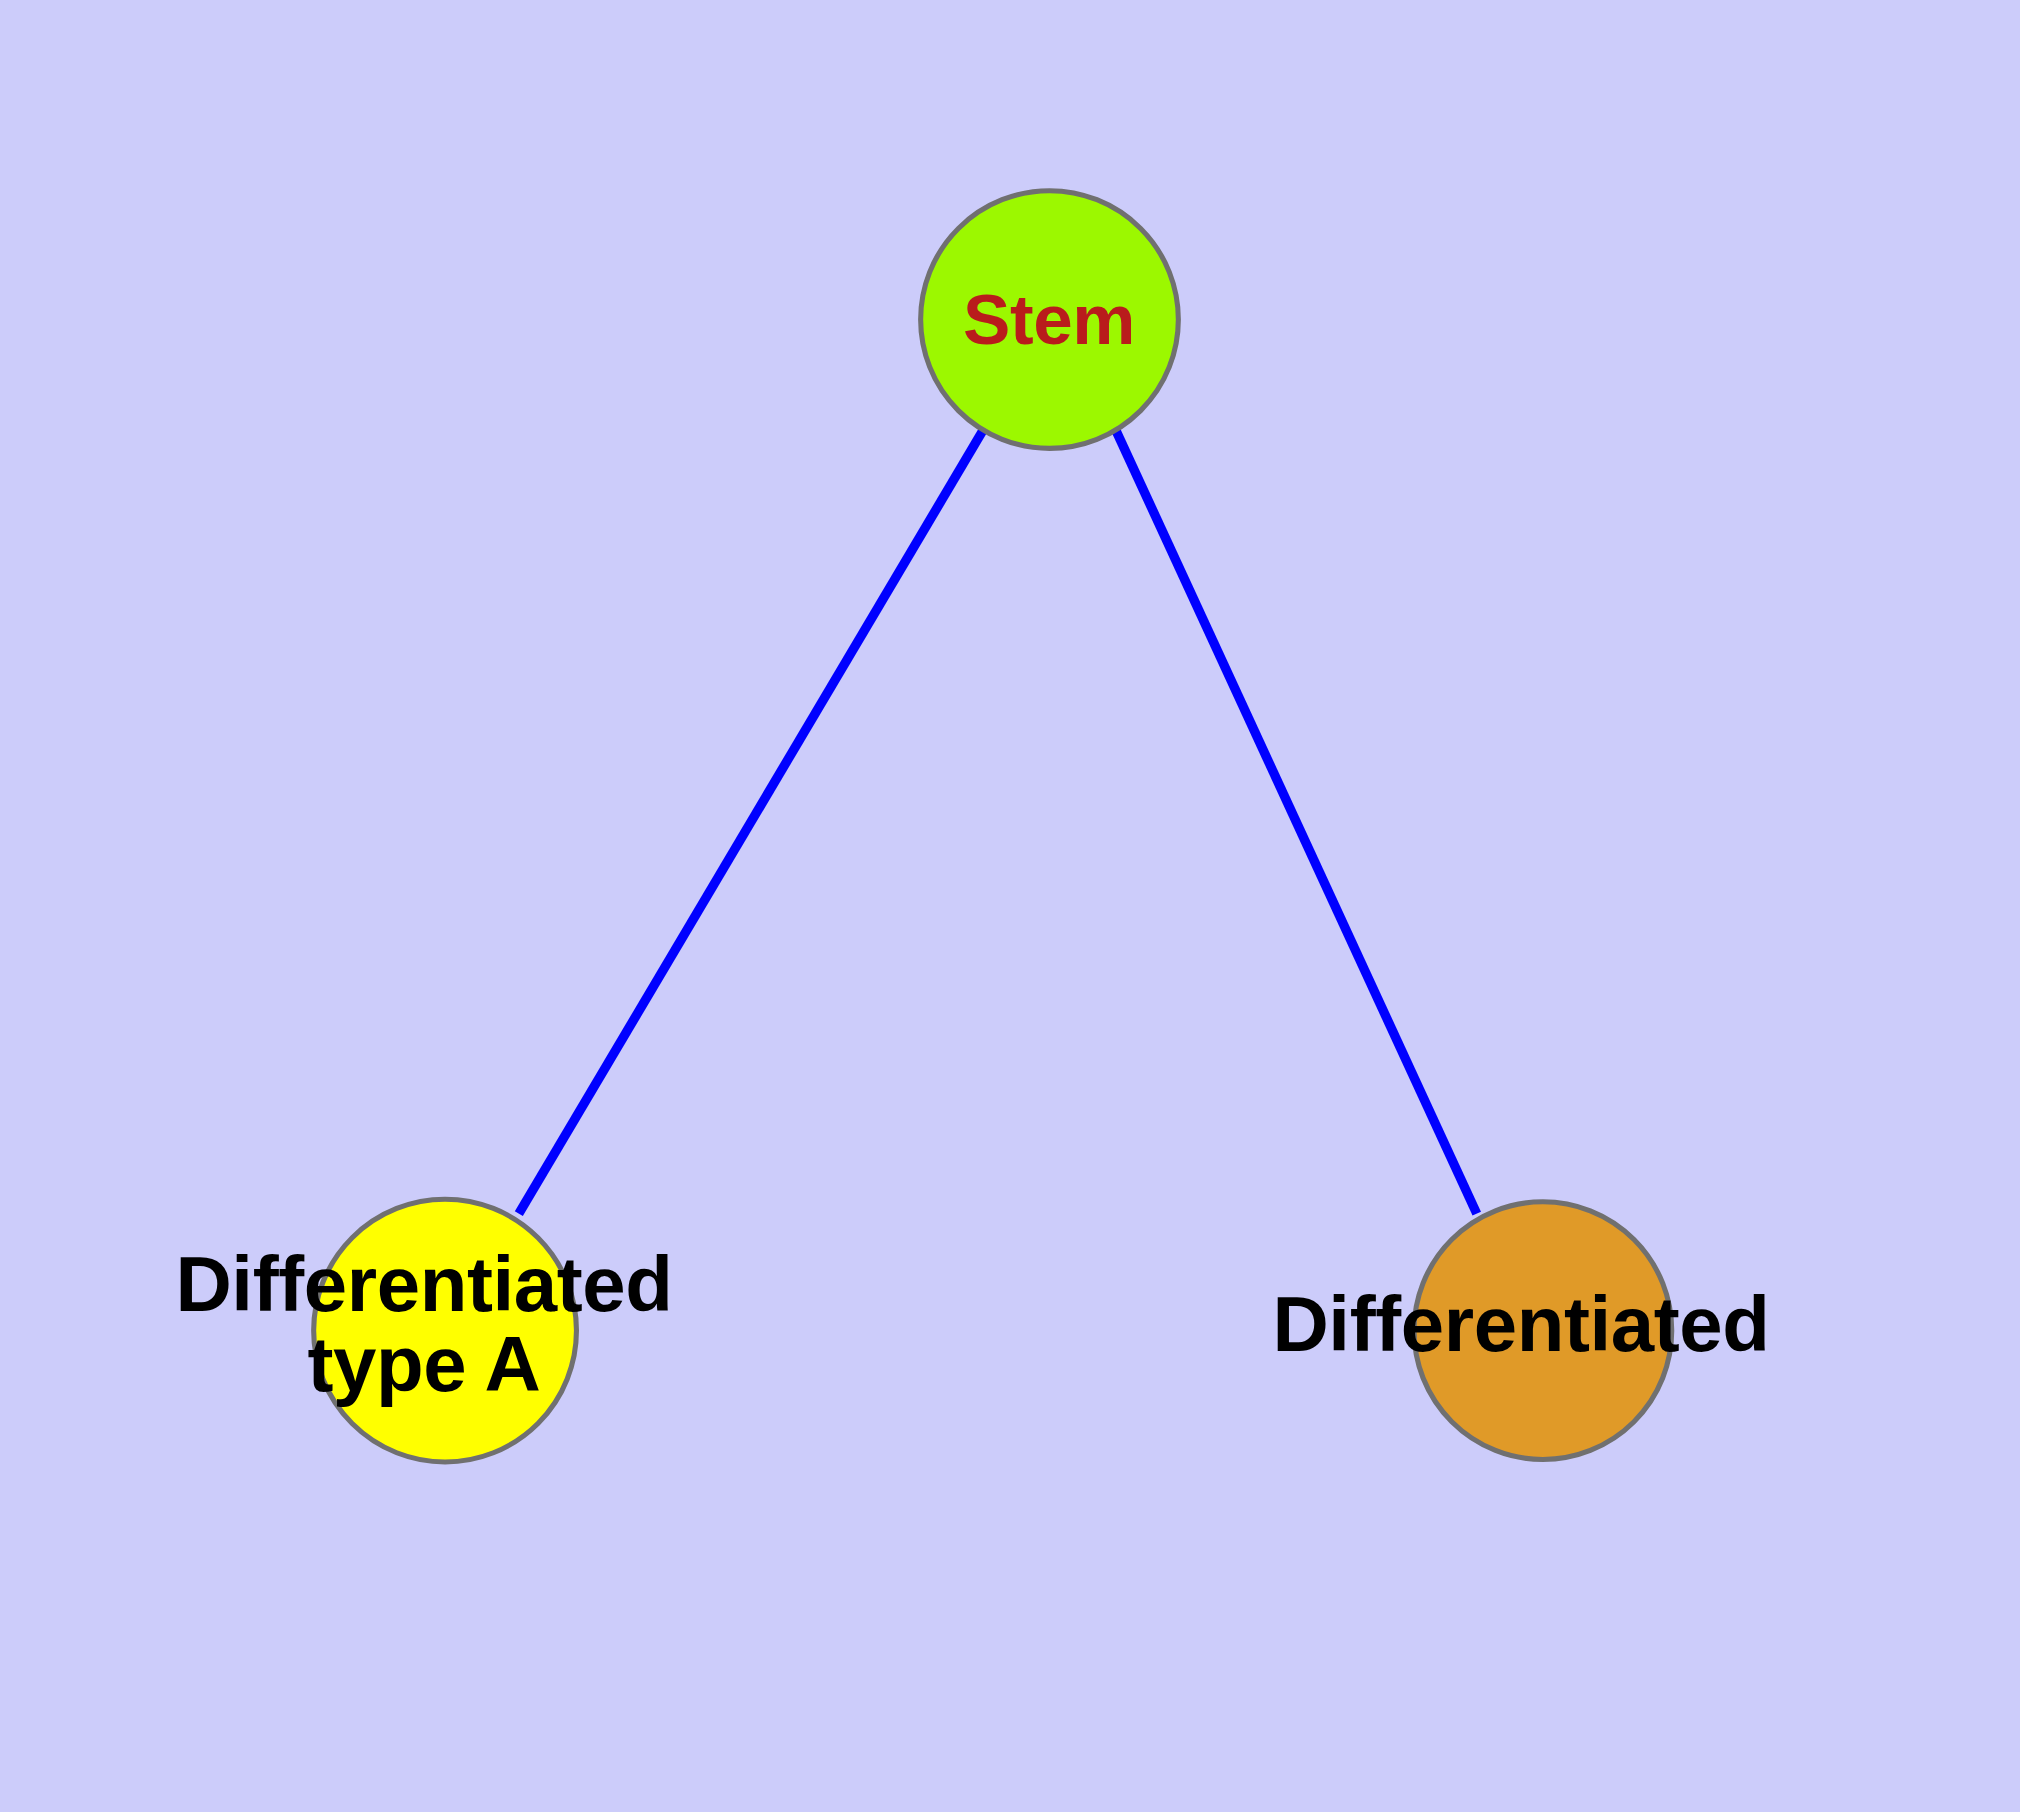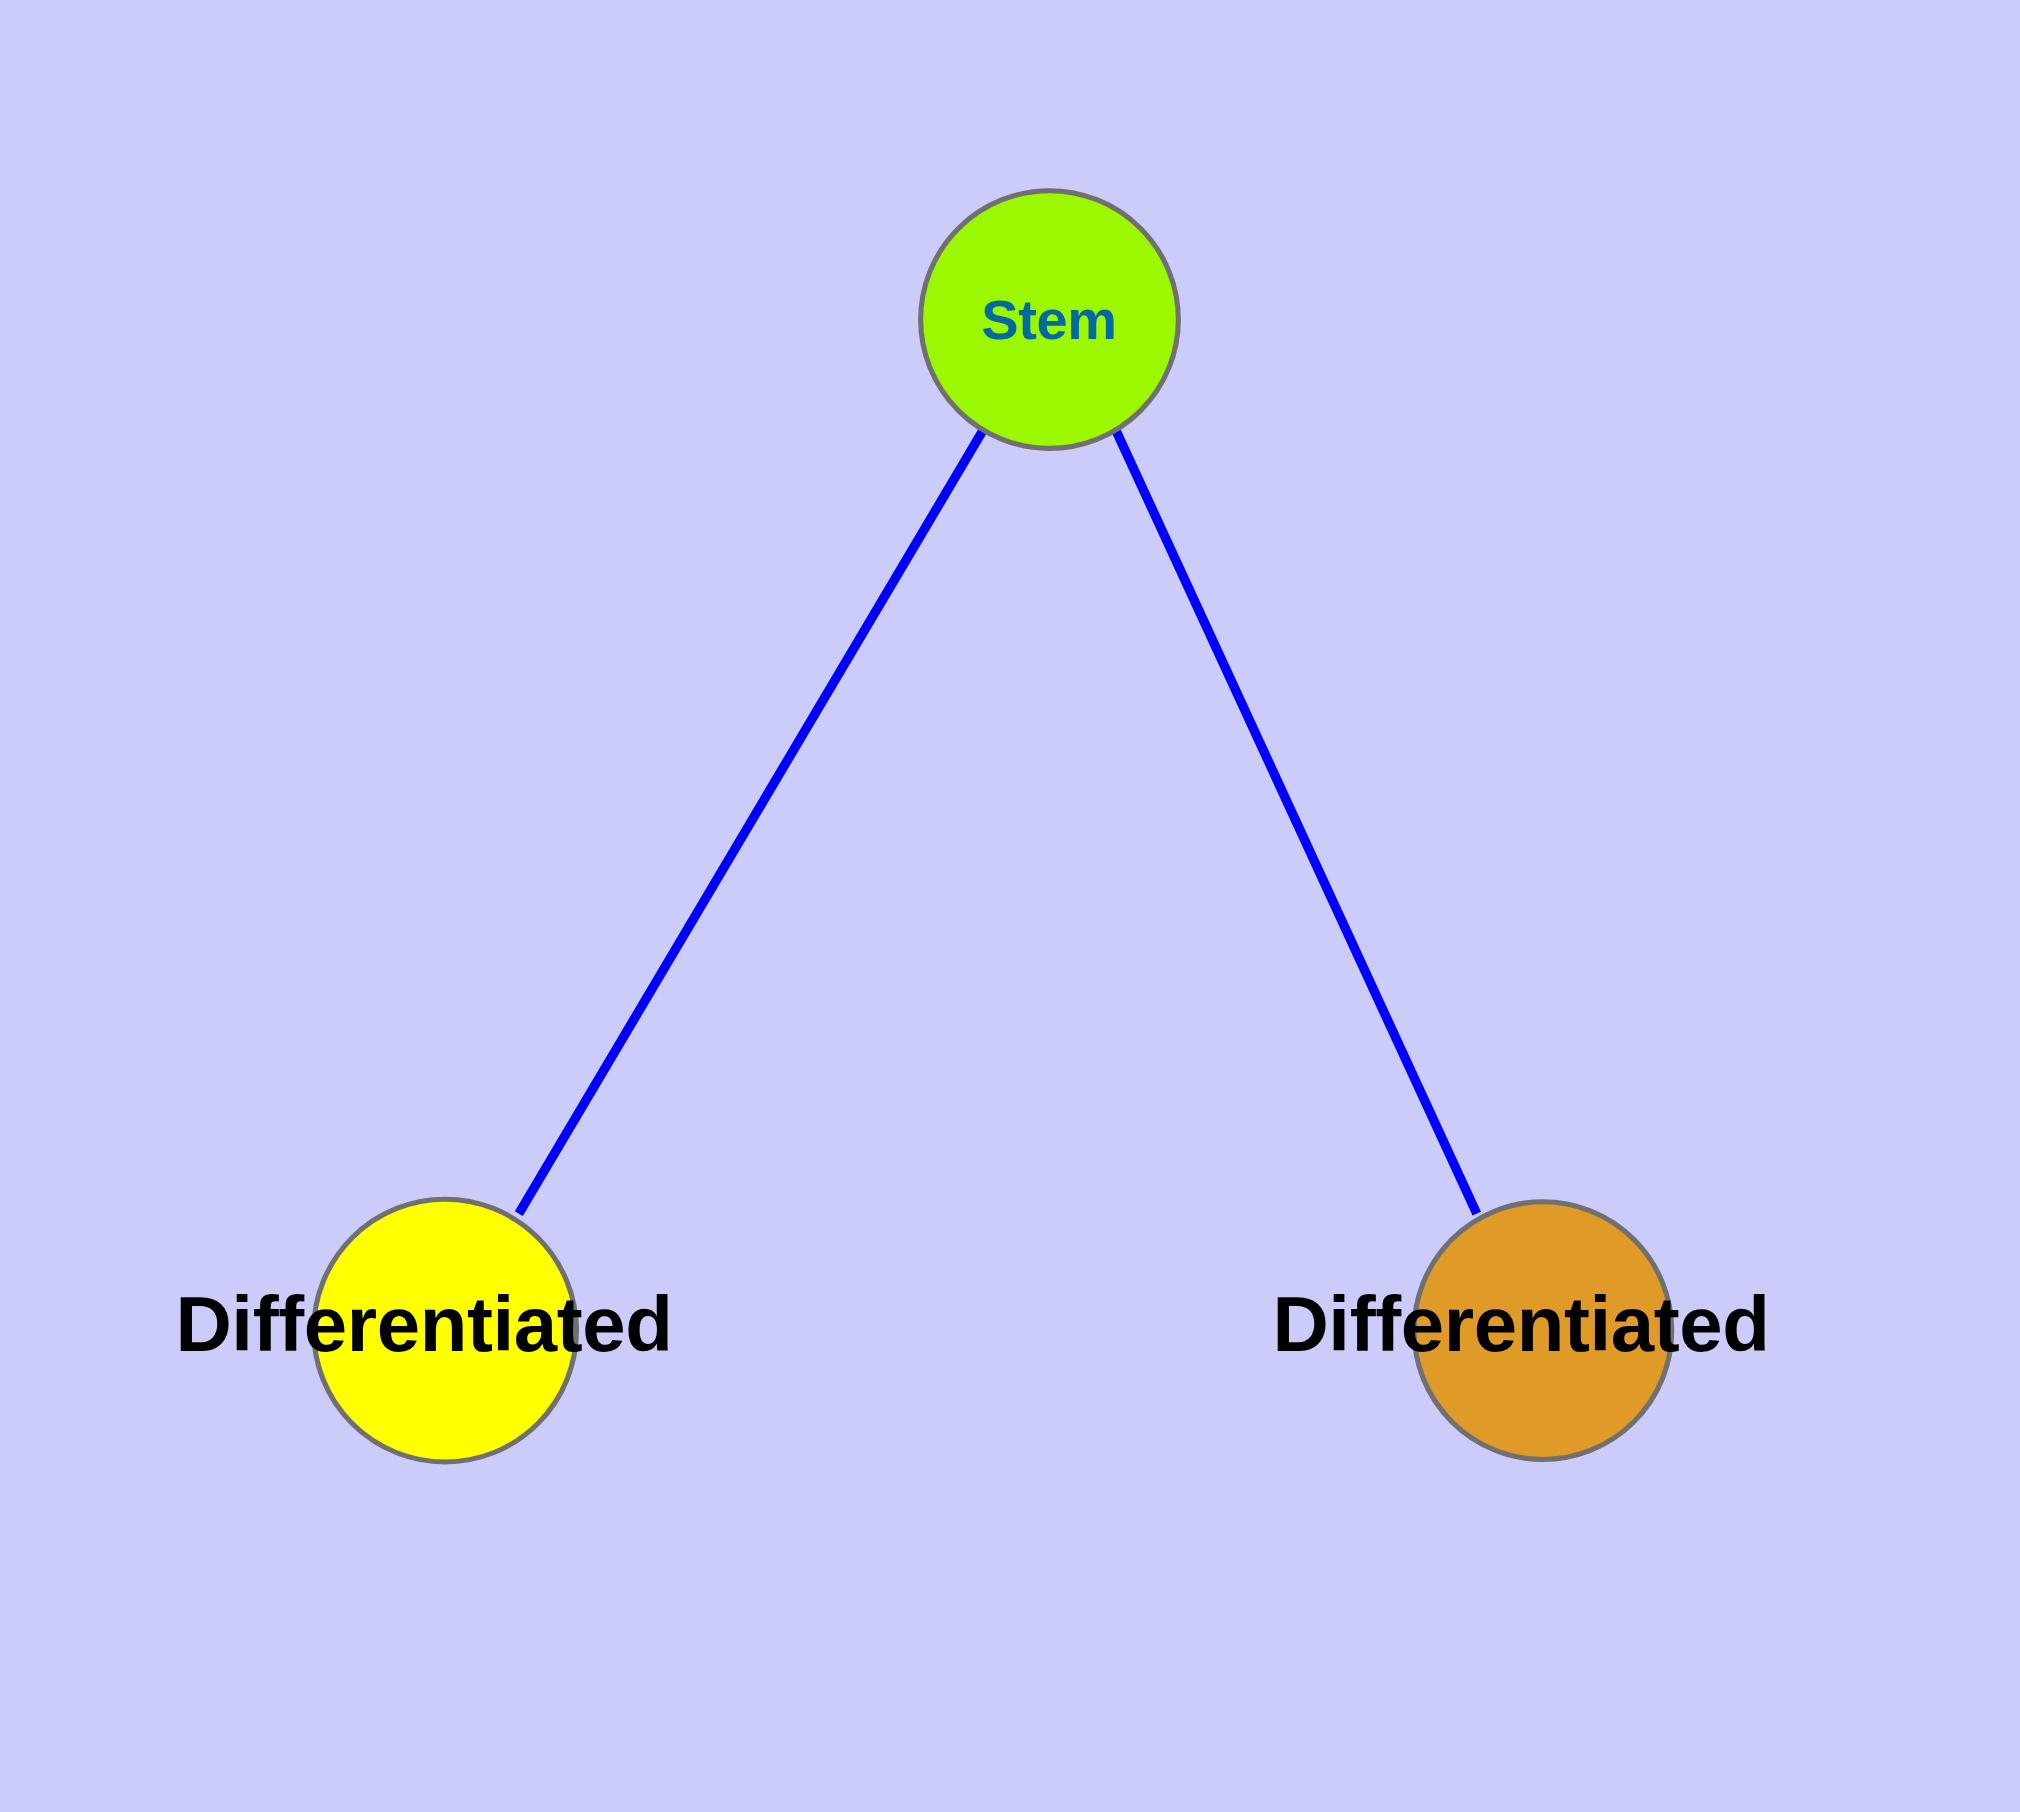--- a/index.html
+++ b/index.html
@@ -48,19 +48,19 @@
         <line x1="1316" y1="507" x2="1742" y2="1432" stroke="#0000ff" stroke-width="11" stroke-linecap="butt"></line>
       </g>
     <g id="nodes-layer">
         <circle cx="1238" cy="377" r="152" fill="#9cf800" stroke="#707070" stroke-width="6"></circle>
         <circle cx="525" cy="1570" r="155" fill="#ffff00" stroke="#707070" stroke-width="6"></circle>
         <circle cx="1820" cy="1570" r="152" fill="#e09a28" stroke="#707070" stroke-width="6"></circle>
       </g>
   </svg>
 
   <div id="labels-layer">
-      <div class="node-label" style="left: 1049px; top: 320px; font-size: 56px; color: #0369a1;"><span style="display: block;">Stem</span></div>
-      <div class="node-label" style="left: 424px; top: 1325px; font-size: 78px; color: rgb(0, 0, 0);"><span style="display: block;">Differentiated</span></div>
+      <div class="node-label" style="left: 1049px; top: 320px; font-size: 71px; color: #b91c1c;"><span style="display: block;">Stem</span></div>
+      <div class="node-label" style="left: 424px; top: 1325px; font-size: 78px; color: rgb(0, 0, 0);"><span style="display: block;">Differentiated</span><span style="display: block;">type A</span></div>
       <div class="node-label" style="left: 1521px; top: 1325px; font-size: 78px; color: rgb(0, 0, 0);"><span style="display: block;">Differentiated</span></div>
     </div>
 
 </div>
 
 
 </body></html>

